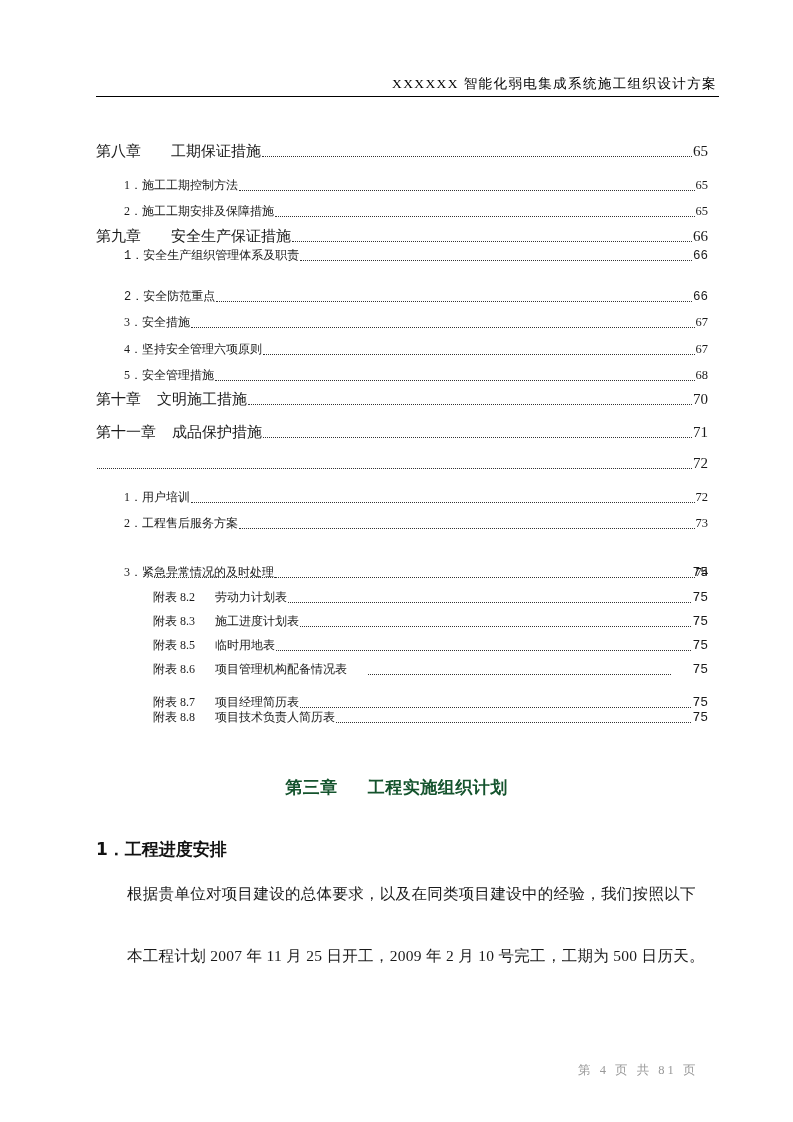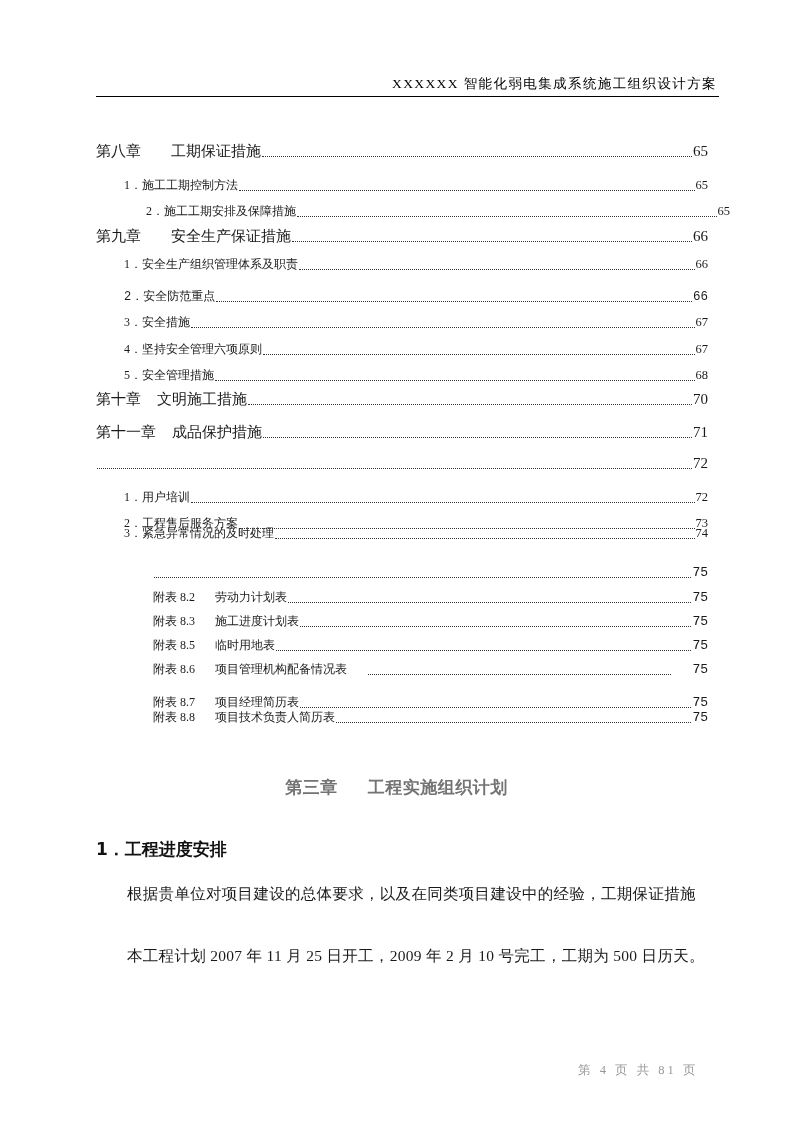--- a/index.html
+++ b/index.html
@@ -28,21 +28,21 @@
   .toc-row .page { flex: 0 0 auto; text-align: right; }
   .lvl1 { left: 96px; width: 612px; font-size: 15px; }
   .lvl1 .page { font-size: 15px; }
   .lvl2 { left: 124px; width: 584px; font-size: 12px; }
   .lvl2 .page { font-size: 12.5px; }
   .lvl3 { left: 153px; width: 555px; font-size: 12px; }
   .lvl3 .num { display: inline-block; width: 62px; }
   .lvl3 .page { font-size: 13px; font-family: Liberation Mono, monospace; }
   .chapter-title {
     position: absolute; left: 0; width: 793px; top: 776px; text-align: center;
-    font-family: "DejaVu Sans", sans-serif; font-weight: bold; font-size: 17px; color: #737373;
+    font-family: "DejaVu Sans", sans-serif; font-weight: bold; font-size: 17px; color: #14532d;
     letter-spacing: 0.5px;
   }
   .chapter-title .sp { display: inline-block; width: 30px; }
   .section-title {
     position: absolute; left: 96px; top: 838px;
     font-family: "DejaVu Sans", sans-serif; font-weight: bold; font-size: 17px; color: #111;
   }
   .para {
     position: absolute; left: 96px; width: 623px; font-size: 15.5px; line-height: 31px;
     letter-spacing: 0.3px;
@@ -63,31 +63,31 @@
     <div class="toc-row lvl1" style="top: 142px;">
       <span class="label"><span class="num">第八章</span><span class="gap" style="width: 30px;"></span><span>工期保证措施</span></span>
       <span class="leader"></span>
       <span class="page">65</span>
     </div>
     <div class="toc-row lvl2" style="top: 177px;">
       <span class="label"><span class="num">1．</span><span>施工工期控制方法</span></span>
       <span class="leader"></span>
       <span class="page">65</span>
     </div>
-    <div class="toc-row lvl2" style="top: 203px; margin-left: 22px;">
+    <div class="toc-row lvl2" style="top: 203px;">
       <span class="label"><span class="num">2．</span><span>施工工期安排及保障措施</span></span>
       <span class="leader"></span>
       <span class="page">65</span>
     </div>
     <div class="toc-row lvl1" style="top: 227px; align-items: center;">
       <span class="label"><span class="num">第九章</span><span class="gap" style="width: 30px;"></span><span>安全生产保证措施</span></span>
       <span class="leader"></span>
       <span class="page">66</span>
     </div>
-    <div class="toc-row lvl2" style="top: 256px;">
+    <div class="toc-row lvl2" style="top: 247px; font-family: Liberation Mono, monospace;">
       <span class="label"><span class="num">1．</span><span>安全生产组织管理体系及职责</span></span>
       <span class="leader"></span>
       <span class="page">66</span>
     </div>
     <div class="toc-row lvl2" style="top: 288px; font-family: Liberation Mono, monospace;">
       <span class="label"><span class="num">2．</span><span>安全防范重点</span></span>
       <span class="leader"></span>
       <span class="page">66</span>
     </div>
     <div class="toc-row lvl2" style="top: 314px;">
@@ -122,21 +122,21 @@
     <div class="toc-row lvl2" style="top: 489px;">
       <span class="label"><span class="num">1．</span><span>用户培训</span></span>
       <span class="leader"></span>
       <span class="page">72</span>
     </div>
     <div class="toc-row lvl2" style="top: 515px;">
       <span class="label"><span class="num">2．</span><span>工程售后服务方案</span></span>
       <span class="leader"></span>
       <span class="page">73</span>
     </div>
-    <div class="toc-row lvl2" style="top: 525px;">
+    <div class="toc-row lvl2" style="top: 564px;">
       <span class="label"><span class="num">3．</span><span>紧急异常情况的及时处理</span></span>
       <span class="leader"></span>
       <span class="page">74</span>
     </div>
     <div class="toc-row lvl3" style="top: 565px;">
       <span class="leader"></span>
       <span class="page">75</span>
     </div>
     <div class="toc-row lvl3" style="top: 589px;">
       <span class="label"><span class="num">附表 8.2</span><span>劳动力计划表</span></span>
@@ -170,17 +170,17 @@
     </div>
   </div>
 
 <div class="chapter-title">
   <span>第三章</span><span class="sp"></span><span>工程实施组织计划</span>
 </div>
 
 <div class="section-title">1．工程进度安排</div>
 
 <div class="para" style="top:878px;">
-  <div style="text-indent:31px;">根据贵单位对项目建设的总体要求，以及在同类项目建设中的经验，工期保证措施</div>
+  <div style="text-indent:31px;">根据贵单位对项目建设的总体要求，以及在同类项目建设中的经验，我们按照以下</div>
 </div>
 <div class="para" style="top:940px; text-indent:31px;">本工程计划 2007 年 11 月 25 日开工，2009 年 2 月 10 号完工，工期为 500 日历天。</div>
 
 <div class="footer-page">第 4 页 共 81 页</div>
 
 </body></html>

